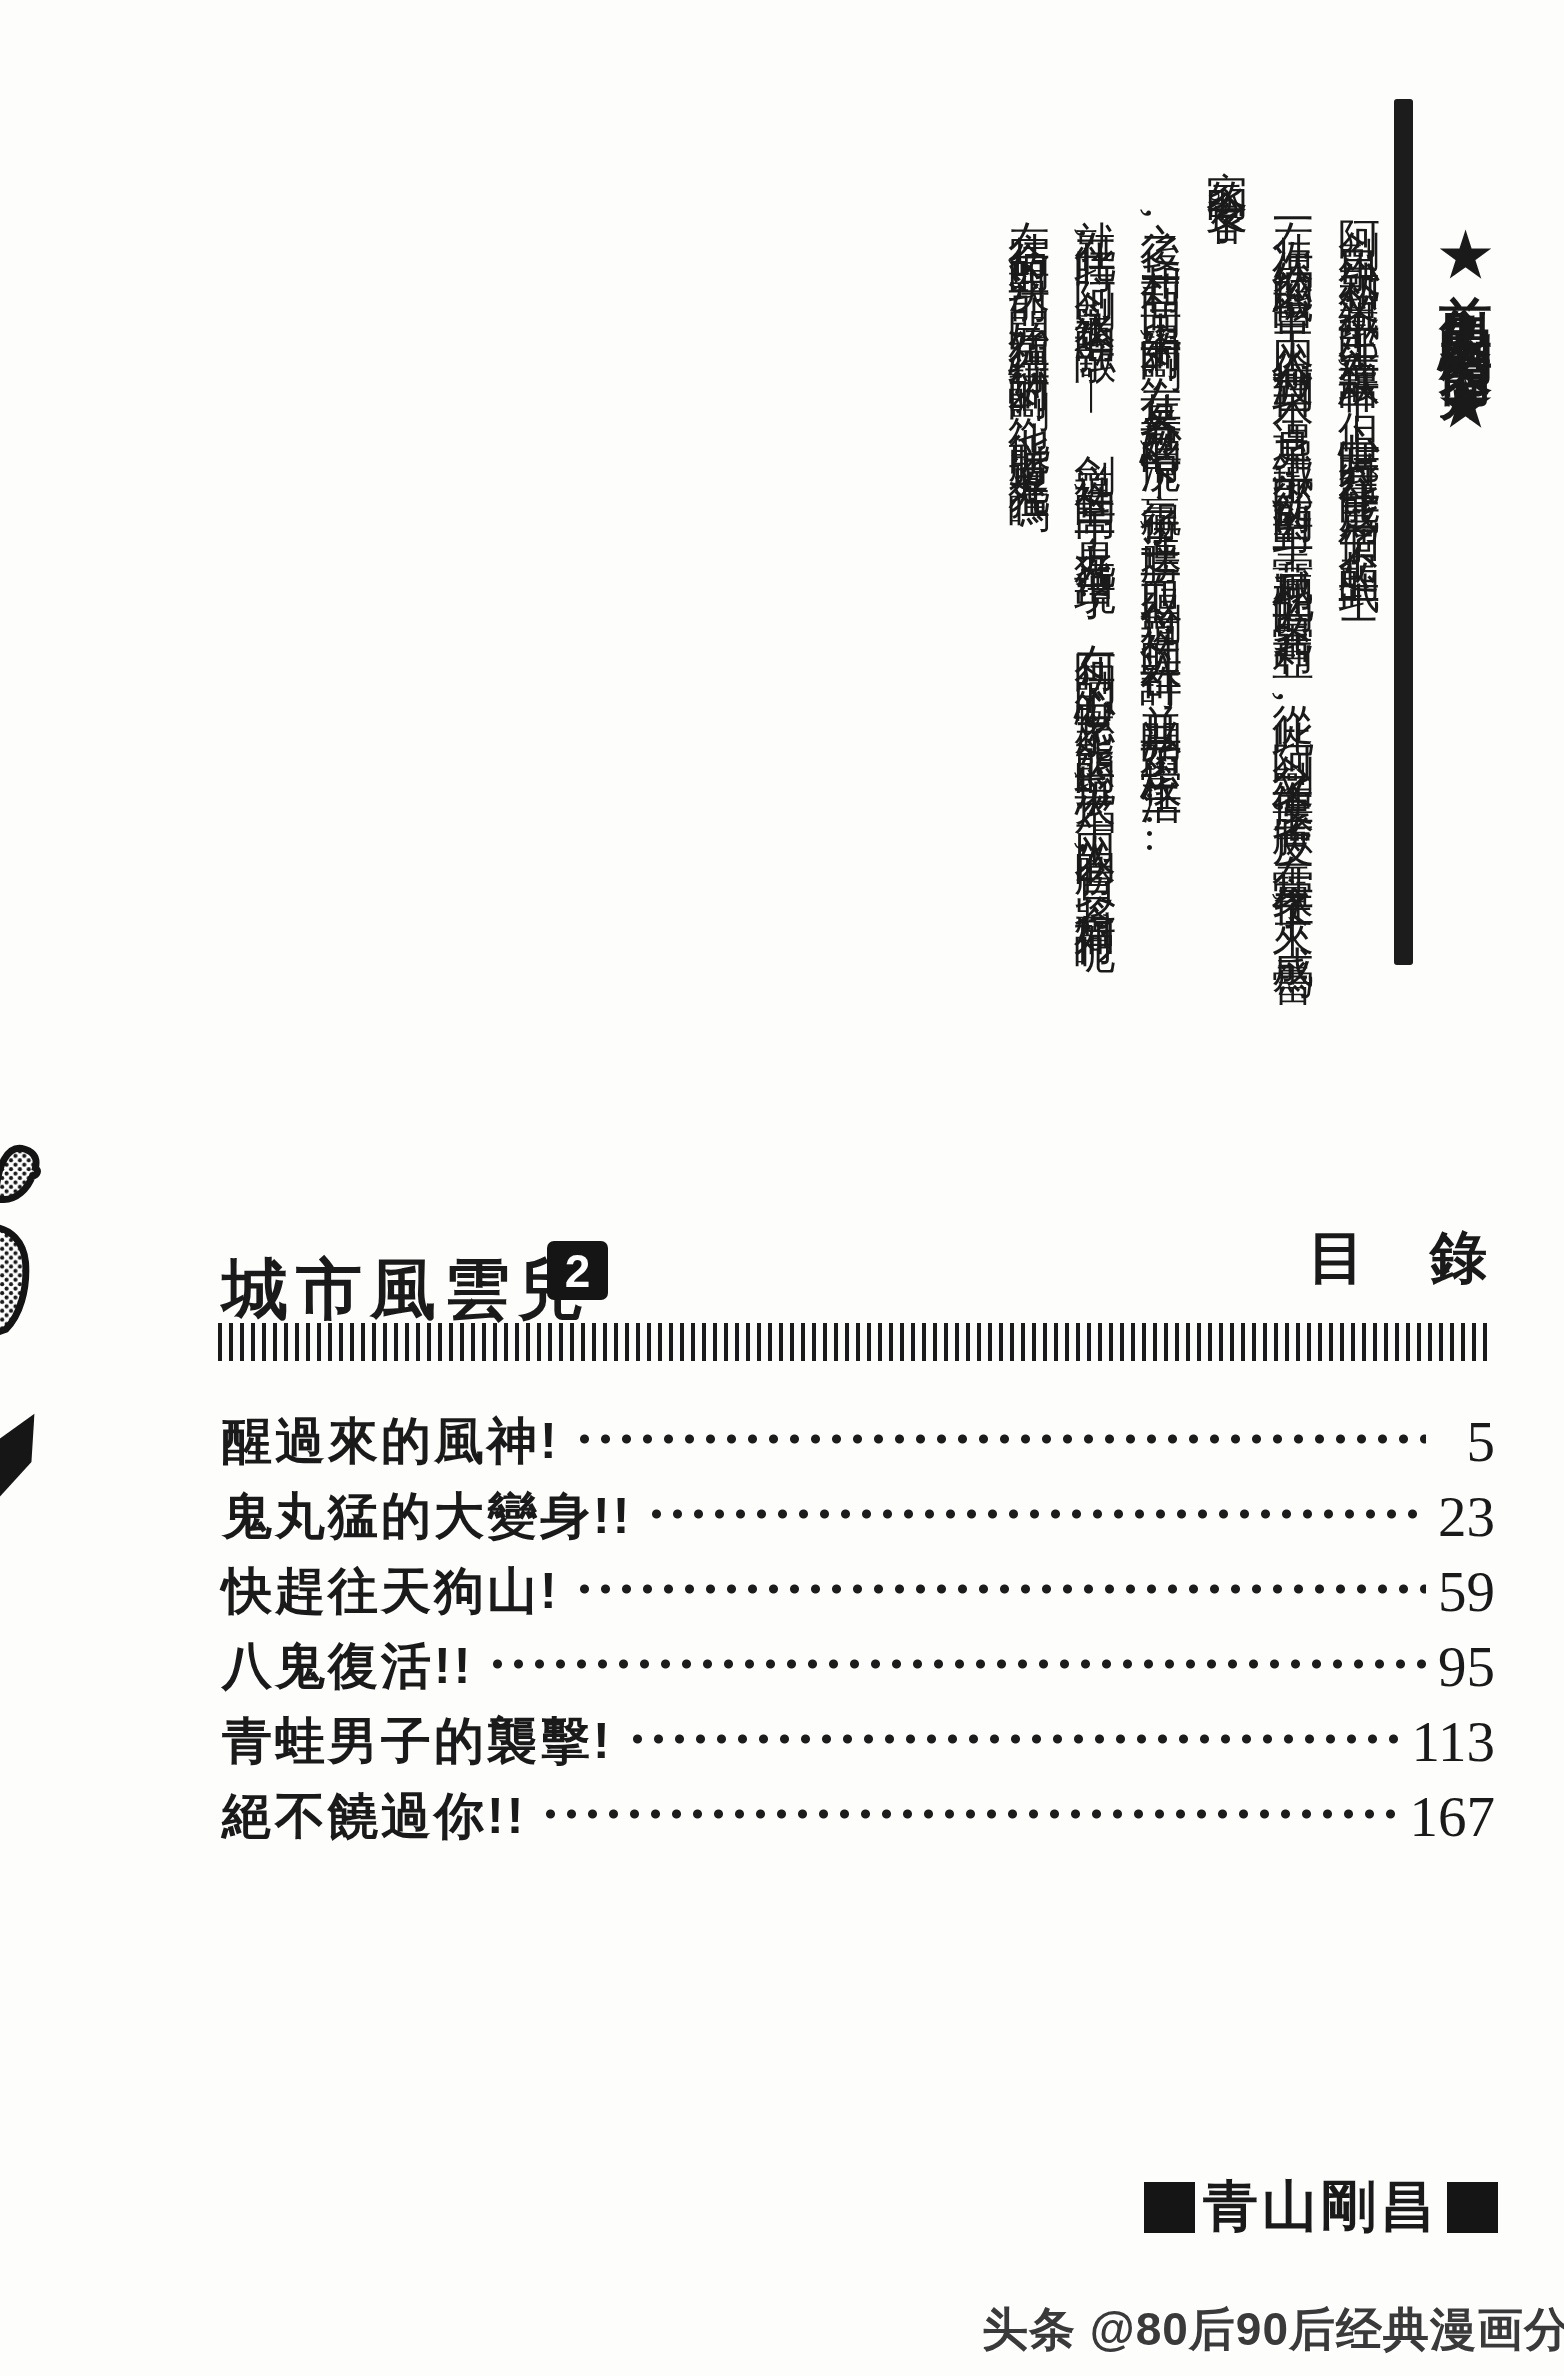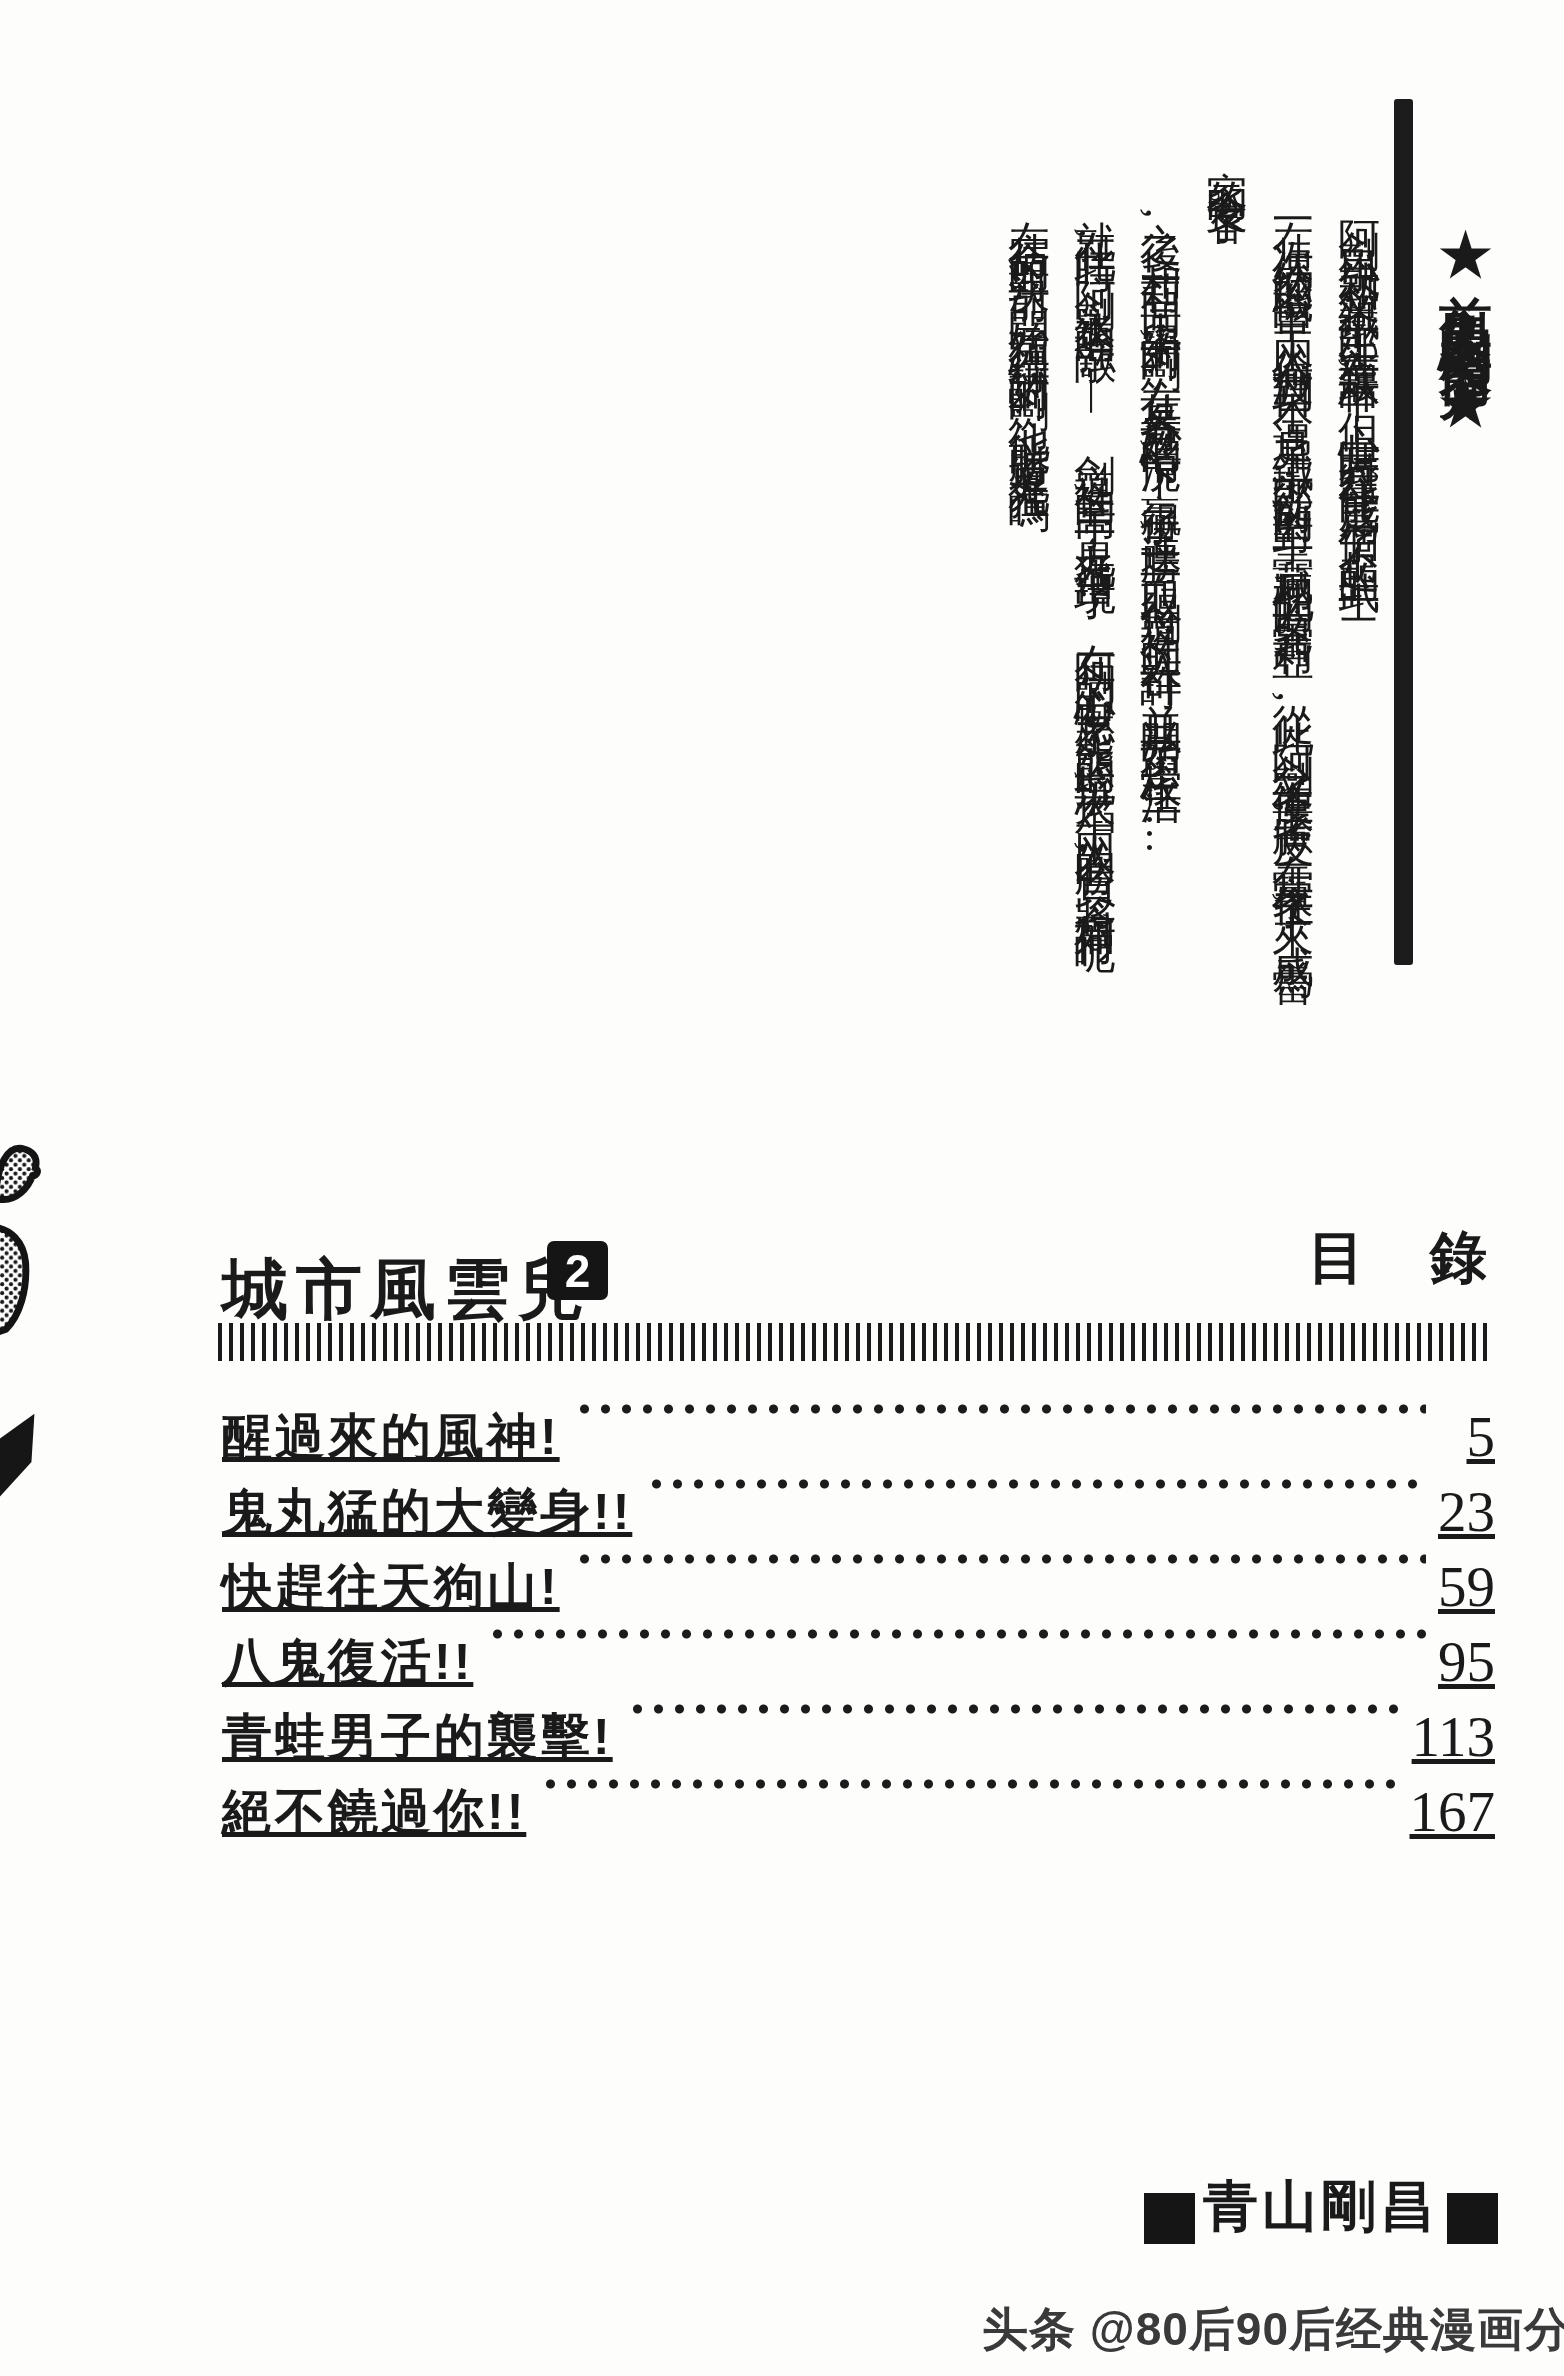--- a/index.html
+++ b/index.html
@@ -52,40 +52,40 @@
     font-size:57px;font-weight:600;letter-spacing:4px;white-space:nowrap;
     font-family:"Liberation Serif","DejaVu Serif",serif;
   }
   .stripe-divider{
     left:218px;top:1323px;width:1271px;height:38px;
     background:repeating-linear-gradient(to right,
       #1b1b1b 0px,#1b1b1b 4px,transparent 4px,transparent 11px);
   }
   .toc-list{left:222px;top:1404px;width:1273px;}
   .toc-row{
-    display:flex;align-items:flex-start;height:75px;text-decoration:underline;
+    display:flex;align-items:center;height:75px;
   }
   .chapter-title{
     font-family:"Liberation Sans","DejaVu Sans",sans-serif;
     font-size:50px;font-weight:bold;letter-spacing:3px;white-space:nowrap;
     flex:0 0 auto;
   }
   .dot-leader{
     flex:1 1 auto;height:10px;margin:0 10px 6px 14px;
     background-image:radial-gradient(circle closest-side,#1c1c1c 80%,transparent 100%);
     background-size:21px 10px;background-repeat:repeat-x;background-position:left center;
   }
   .page-number{
     flex:0 0 auto;font-size:57px;font-family:"Liberation Serif","DejaVu Serif",serif;
     font-weight:500;min-width:59px;text-align:right;
   }
 
   
   .author-row{
-    left:1144px;top:2170px;display:flex;align-items:flex-end;gap:8px;
+    left:1144px;top:2170px;display:flex;align-items:center;gap:8px;
   }
   .black-square{width:51px;height:51px;background:#151515;}
   .author-name{
     font-family:"Liberation Sans","DejaVu Sans",sans-serif;
     font-size:55px;font-weight:bold;letter-spacing:4px;white-space:nowrap;
   }
 
   
   .watermark{
     left:982px;top:2299px;

